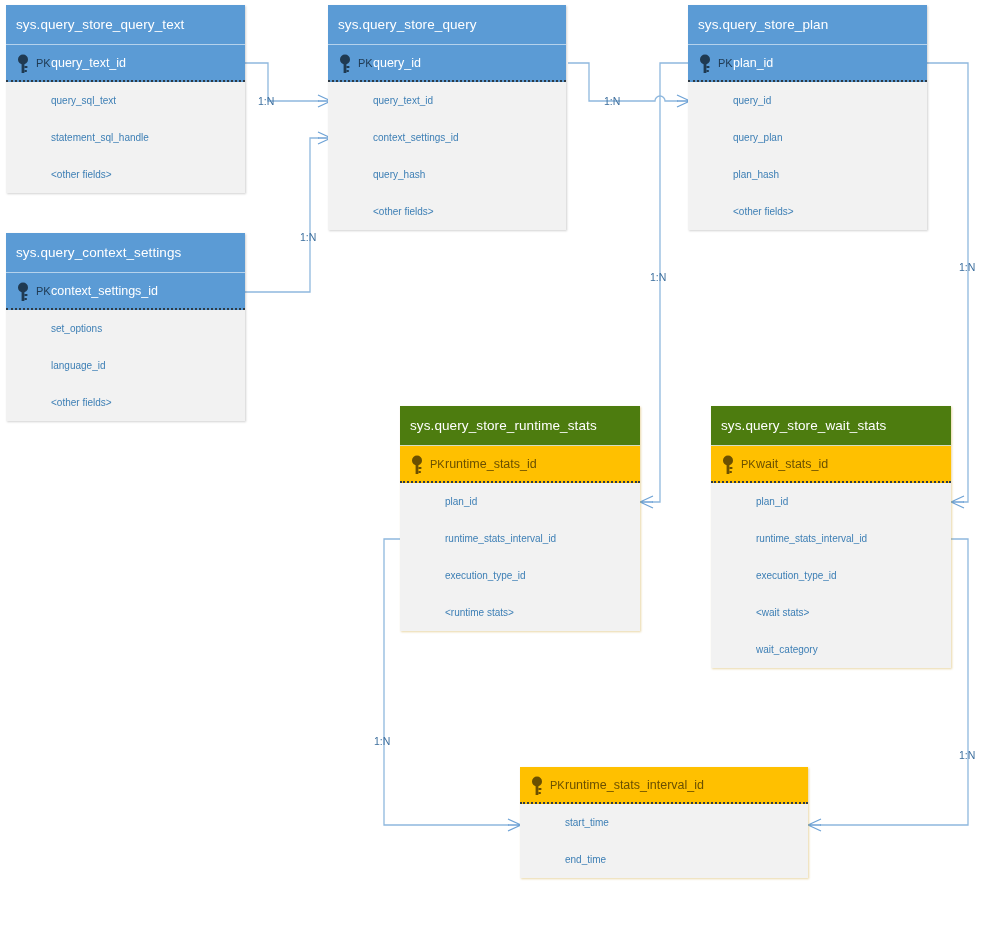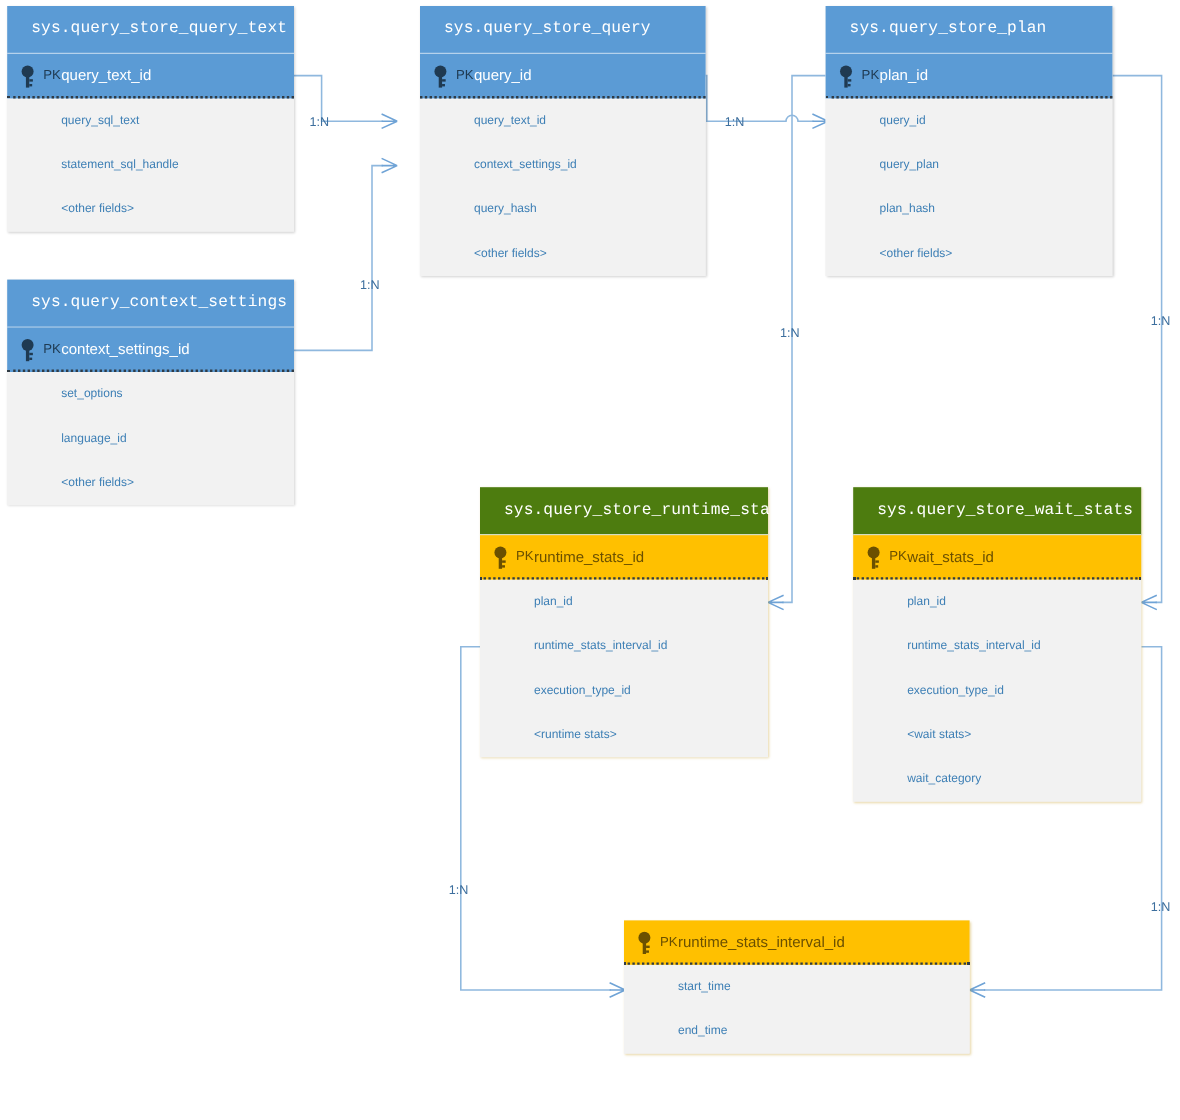--- a/index.html
+++ b/index.html
@@ -1,23 +1,23 @@
 <!DOCTYPE html>
 <html><head>
 <meta charset="utf-8">
 <style>
   html,body{margin:0;padding:0;background:#ffffff;}
   body{width:983px;height:933px;font-family:"Liberation Sans",sans-serif;}
   #canvas{position:relative;width:983px;height:933px;overflow:hidden;background:#fff;}
 
   .er-table{position:absolute;box-sizing:border-box;background:#f2f2f2;
             box-shadow:1px 1px 2px rgba(0,0,0,.18);}
-  .tbl-title{box-sizing:border-box;height:40px;line-height:40px;padding-left:20px;
+  .tbl-title{box-sizing:border-box;height:40px;line-height:40px;padding-left:10px;
              color:#ffffff;font-size:13.5px;letter-spacing:.1px;white-space:nowrap;
-             border-bottom:1px solid rgba(255,255,255,.55);font-family:Liberation Mono, monospace;}
+             border-bottom:1px solid rgba(255,255,255,.55);}
   .tbl-pkrow{box-sizing:border-box;height:37px;position:relative;
              border-bottom:2px dotted #2f3b45;}
   .tbl-body{box-sizing:border-box;padding:0;background:#f2f2f2;}
   .fld{box-sizing:border-box;height:37px;line-height:37px;padding-left:45px;
        font-size:10px;color:#3d7fb5;white-space:nowrap;}
   .pk-label{position:absolute;left:30px;top:0;height:37px;line-height:37px;
             font-size:11px;color:#2f3b45;}
   .pk-name{position:absolute;left:45px;top:0;height:37px;line-height:37px;
            font-size:12.5px;white-space:nowrap;}
 
@@ -95,21 +95,21 @@
       <span class="pk-label">PK</span>
       <span class="pk-name">query_text_id</span>
     </div>
     <div class="tbl-body">
       <div class="fld">query_sql_text</div>
       <div class="fld">statement_sql_handle</div>
       <div class="fld">&lt;other fields&gt;</div>
     </div>
   </div>
 
-  <div class="er-table t-blue" style="left:350px;top:5px;width:238px;">
+  <div class="er-table t-blue" style="left:328px;top:5px;width:238px;">
     <div class="tbl-title">sys.query_store_query</div>
     <div class="tbl-pkrow">
       <span class="keywrap">
         <svg viewBox="0 0 16 20" width="16" height="20">
             <g class="keyicon">
           <circle cx="7" cy="5.5" r="5"></circle>
               <rect x="5.6" y="8" width="2.8" height="11"></rect>
           <rect x="8.4" y="12" width="3" height="2"></rect>
               <rect x="8.4" y="16" width="2.4" height="2"></rect>
         </g>

